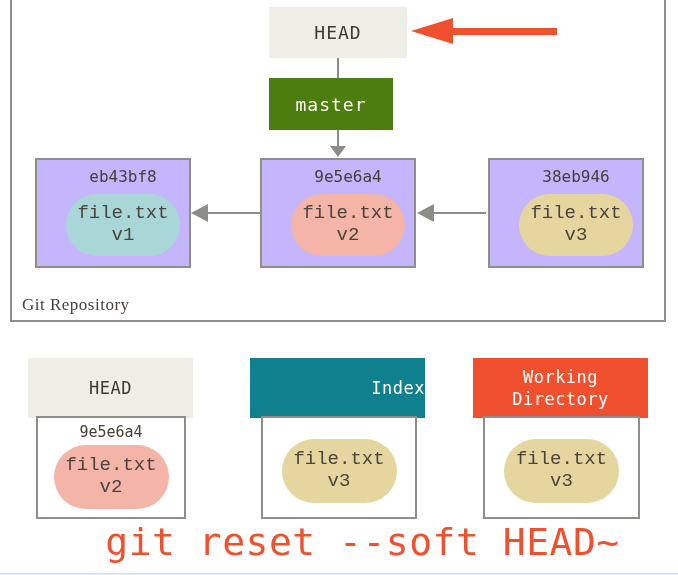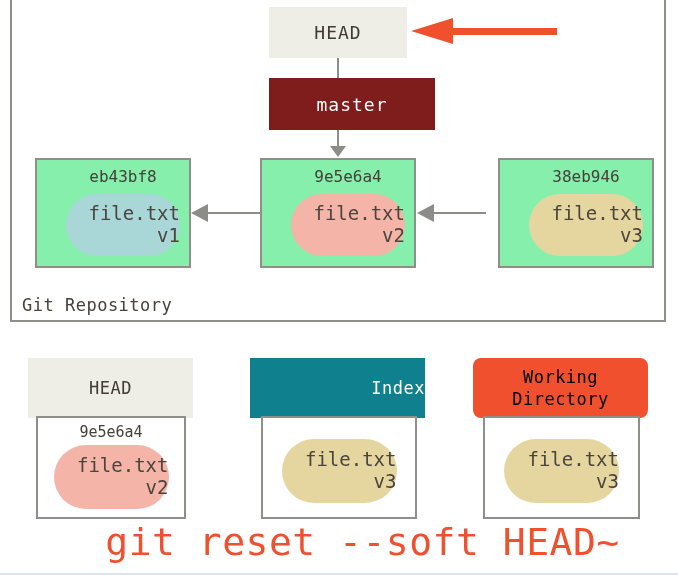--- a/index.html
+++ b/index.html
@@ -14,33 +14,33 @@
   .abs { position: absolute; box-sizing: border-box; }
 
   
   .repo-frame {
     left: 10px; top: -3px; width: 656px; height: 325px;
     border: 2px solid #8f8f8a;
     background: transparent;
   }
   .repo-label {
     position: absolute; left: 10px; bottom: 5px;
-    font-size: 17px; color: #46413b; letter-spacing: 0.5px;
+    font-size: 17px; color: #46413b; letter-spacing: 0.5px; font-family: Liberation Serif, serif;
   }
 
   
   .head-top-box {
     left: 269px; top: 7px; width: 138px; height: 51px;
     background: #efeee6;
     display: flex; align-items: center; justify-content: center;
     font-size: 18px; color: #3f3a35; letter-spacing: 1px;
   }
   .master-box {
-    left: 269px; top: 78px; width: 166px; height: 52px;
-    background: #7f1d1d;
+    left: 269px; top: 78px; width: 124px; height: 52px;
+    background: #4d7c0f;
     display: flex; align-items: center; justify-content: center;
     font-size: 18px; color: #ffffff; letter-spacing: 1px;
   }
 
   
   .vline { background: #8c8c89; width: 2px; }
   .hline { background: #8c8c89; height: 2px; }
   .arrow-down-head {
     width: 0; height: 0;
     border-left: 8px solid transparent;
@@ -61,52 +61,52 @@
     left: 411px; top: 18px;
     width: 0; height: 0;
     border-top: 13px solid transparent;
     border-bottom: 13px solid transparent;
     border-right: 42px solid #f1502f;
   }
 
   
   .commit-box {
     top: 158px; height: 110px; width: 156px;
-    background: #86efac;
+    background: #c4b5fd;
     border: 2px solid #8f8f8a;
     text-align: center;
     padding-left: 20px;
   }
   .commit-hash {
     margin-top: 7px;
     font-size: 16px; color: #454039;
   }
   .oval {
     margin: 8px auto 0 auto;
     width: 114px; height: 62px;
     border-radius: 31px;
     display: flex; flex-direction: column;
-    align-items: flex-end; justify-content: center;
-    font-size: 19px; line-height: 1.15; color: #4a443d;
+    align-items: center; justify-content: center;
+    font-size: 19px; line-height: 1.15; color: #4a443d; font-family: Liberation Mono, monospace;
   }
   .oval-teal { background: #a9d7d8; }
   .oval-pink { background: #f4b4a8; }
   .oval-tan  { background: #e5d6a0; }
 
   
   .area-header {
     top: 358px; height: 60px;
     display: flex; align-items: center; justify-content: center;
     font-size: 17px; letter-spacing: 0.5px;
     text-align: center;
   }
   .area-header .title { white-space: pre-line; line-height: 1.3; }
   .hdr-beige  { background: #efeee6; color: #3f3a35; }
   .hdr-teal   { background: #0f808d; color: #ffffff; justify-content: flex-end; }
-  .hdr-orange { background: #f1502f; color: #000000; border-radius: 8px; }
+  .hdr-orange { background: #f1502f; color: #ffffff; }
   .area-box {
     top: 416px; height: 103px;
     background: #ffffff;
     border: 2px solid #8f8f8a;
     text-align: center;
   }
   .area-hash { margin-top: 5px; font-size: 15px; color: #454039; }
   .area-box .oval { width: 115px; height: 64px; border-radius: 32px; margin-top: 4px; }
   .area-box .oval.no-hash { margin-top: 21px; }
 
@@ -157,21 +157,21 @@
   </div>
 
   <div class="abs commit-box" style="left:260px;">
     <div class="commit-hash">9e5e6a4</div>
     <div class="oval oval-pink">
       <span>file.txt</span>
       <span>v2</span>
     </div>
   </div>
 
-  <div class="abs commit-box" style="left:498px;">
+  <div class="abs commit-box" style="left:488px;">
     <div class="commit-hash">38eb946</div>
     <div class="oval oval-tan">
       <span>file.txt</span>
       <span>v3</span>
     </div>
   </div>
 
   <div class="abs arrow-left-head" style="left:191px; top:204px;"></div>
   <div class="abs hline" style="left:207px; top:212px; width:53px;"></div>
 

